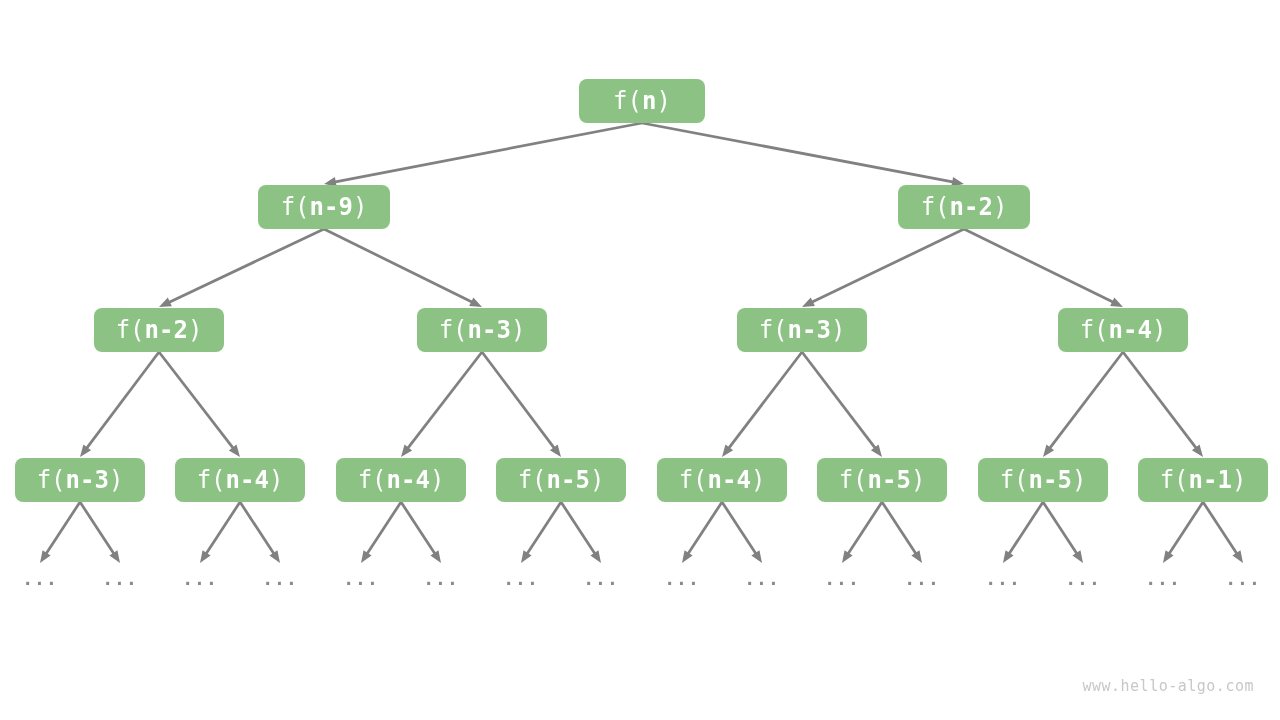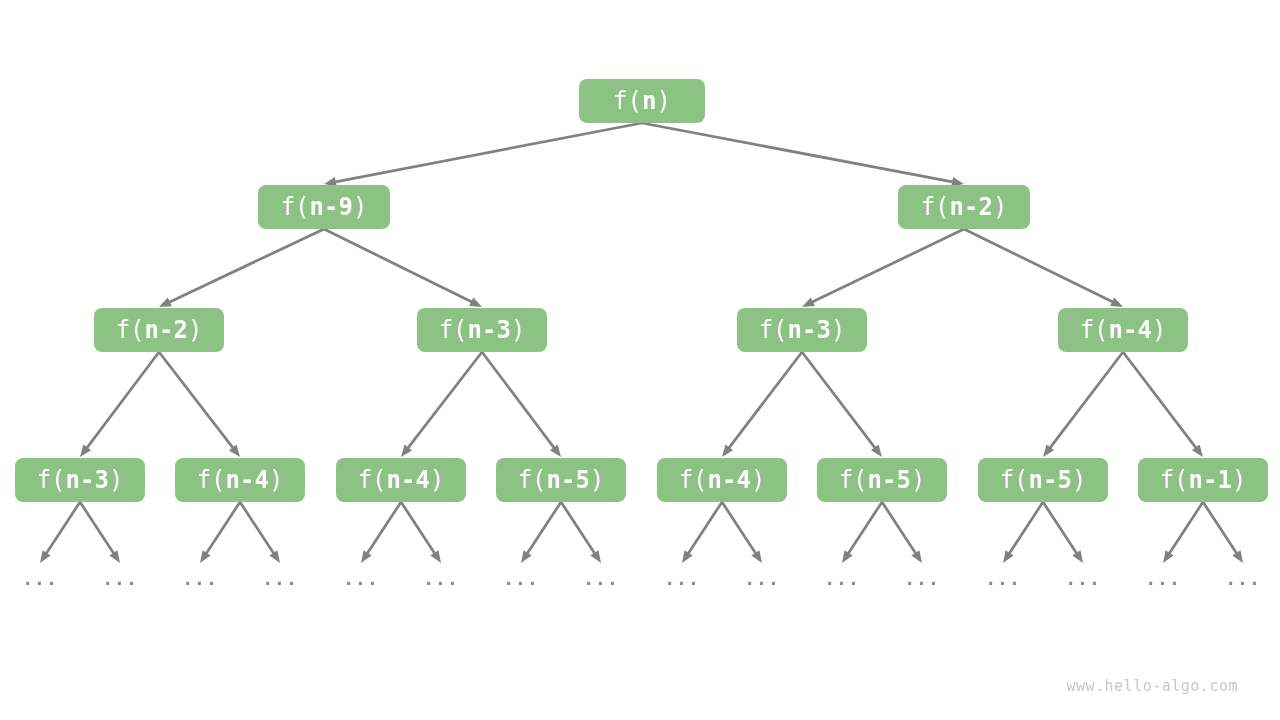--- a/index.html
+++ b/index.html
@@ -38,21 +38,21 @@
     transform: translate(-50%, -50%);
     color: var(--ellipsis, #8a8a8a);
     font-weight: bold;
     font-size: 18px;
     letter-spacing: 1px;
     white-space: pre;
   }
   .watermark {
     position: absolute;
     top: 677px;
-    right: 42px;
+    right: 26px;
     color: var(--watermark, #c8c8c8);
     font-size: 15px;
     letter-spacing: 0.5px;
   }
 </style>
 </head>
 <body>
 
 <div class="canvas">
   <svg class="edges-layer" width="1280" height="720" viewBox="0 0 1280 720" xmlns="http://www.w3.org/2000/svg">

